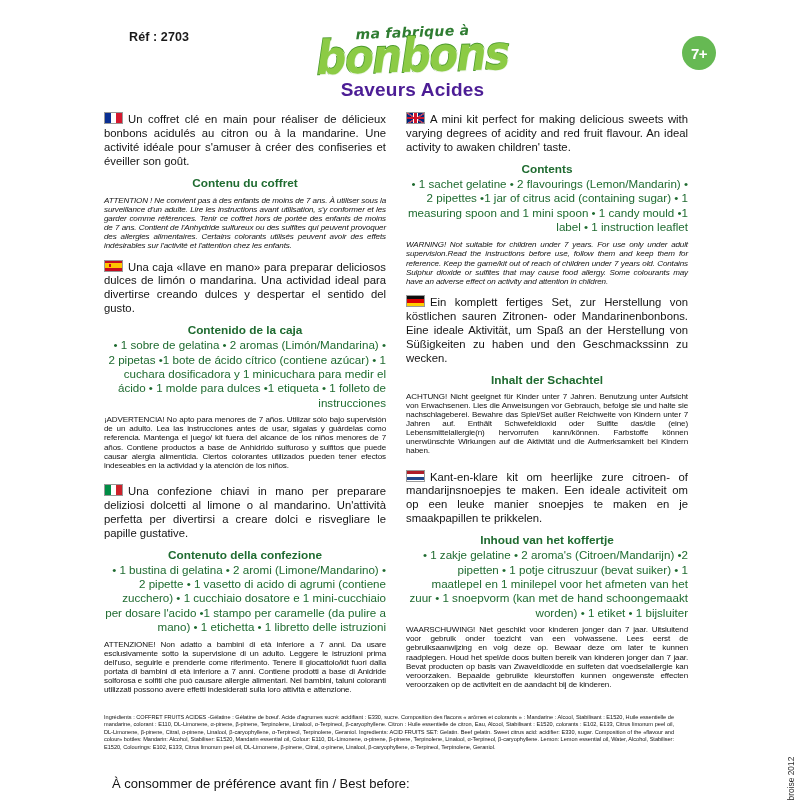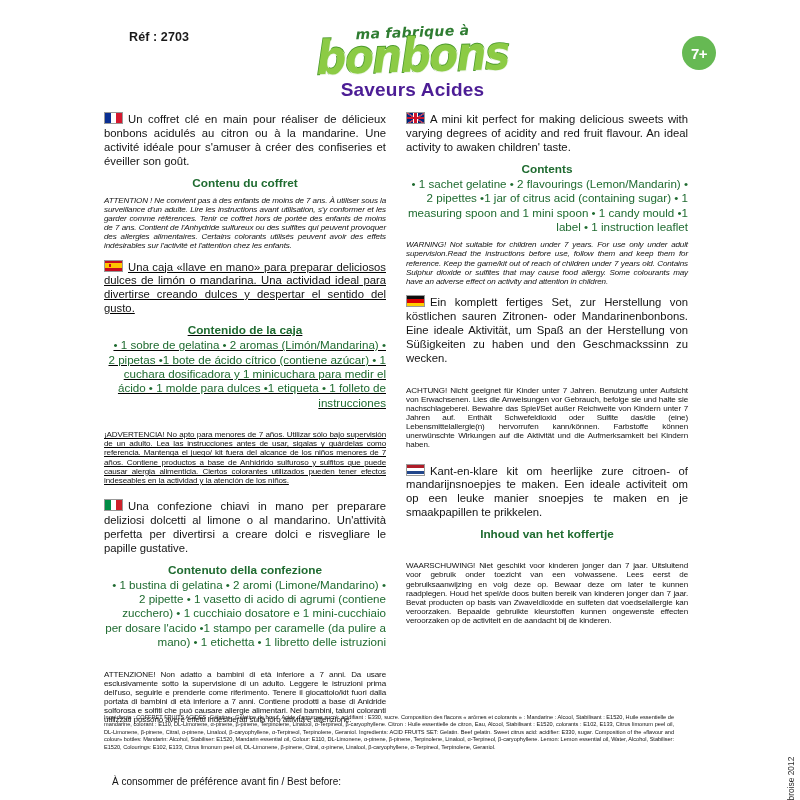--- a/index.html
+++ b/index.html
@@ -161,48 +161,48 @@
     text-justify: inter-word;
   }
   .contents-body.nonjust { text-align: right; }
 
   .warning {
     font-size: 8.05px;
     line-height: 1.135;
     color: #121212;
     text-align: justify;
     text-justify: inter-word;
-    margin-top: 20px;
+    margin-top: 5px;
     letter-spacing: -0.12px;
   }
 
   
   .lang-fr .warning { margin-top: 6px; font-style: italic; }
-  .lang-es { margin-top: 9px; text-decoration: underline; }
+  .lang-es { margin-top: 9px; }
   .lang-de { margin-top: 9px; }
   .lang-it { margin-top: 14px; }
   .lang-nl { margin-top: 14px; }
 
   
   .ingredients {
     position: absolute;
     left: 104px; top: 714px;
     width: 570px;
     font-size: 5.6px;
     line-height: 1.34;
     color: #131313;
     text-align: justify;
     text-justify: inter-word;
     letter-spacing: -0.02px;
   }
 
   .bestbefore {
     position: absolute;
     left: 112px; top: 776px;
-    font-size: 10px;
+    font-size: 13px;
     color: #131313;
   }
 
   
   .copyright {
     position: absolute;
     right: 14px; top: 615px;
     font-size: 8.4px;
     color: #2b2b2b;
     white-space: nowrap;
@@ -257,26 +257,28 @@
 
       <div class="lang lang-fr">
         <p class="intro"><span class="flag flag-gb"><i></i><i></i><i></i><i></i><i></i><i></i><i></i><i></i></span><span>A mini kit perfect for making delicious sweets with varying degrees of acidity and red fruit flavour. An ideal activity to awaken children' taste.</span></p>
         <div class="contents-title">Contents</div>
         <div class="contents-body nonjust">• 1 sachet gelatine • 2 flavourings (Lemon/Mandarin) • 2 pipettes •1 jar of citrus acid (containing sugar) • 1 measuring spoon and 1 mini spoon • 1 candy mould •1 label • 1 instruction leaflet</div>
         <div class="warning">WARNING! Not suitable for children under 7 years. For use only under adult supervision.Read the instructions before use, follow them and keep them for reference. Keep the game/kit out of reach of children under 7 years old. Contains Sulphur dioxide or sulfites that may cause food allergy. Some colourants may have an adverse effect on activity and attention in children.</div>
       </div>
 
       <div class="lang lang-de">
         <p class="intro"><span class="flag flag-de"><i></i><i></i><i></i></span><span>Ein komplett fertiges Set, zur Herstellung von köstlichen sauren Zitronen- oder Mandarinenbonbons. Eine ideale Aktivität, um Spaß an der Herstellung von Süßigkeiten zu haben und den Geschmackssinn zu wecken.</span></p>
+        <div class="contents-title">Inhalt der Schachtel</div>
         <div class="warning">ACHTUNG! Nicht geeignet für Kinder unter 7 Jahren. Benutzung unter Aufsicht von Erwachsenen. Lies die Anweisungen vor Gebrauch, befolge sie und halte sie nachschlageberei. Bewahre das Spiel/Set außer Reichweite von Kindern unter 7 Jahren auf. Enthält Schwefeldioxid oder Sulfite das/die (eine) Lebensmittelallergie(n) hervorrufen kann/können. Farbstoffe können unerwünschte Wirkungen auf die Aktivität und die Aufmerksamkeit bei Kindern haben.</div>
       </div>
 
       <div class="lang lang-nl">
         <p class="intro"><span class="flag flag-nl"><i></i><i></i><i></i></span><span>Kant-en-klare kit om heerlijke zure citroen- of mandarijnsnoepjes te maken. Een ideale activiteit om op een leuke manier snoepjes te maken en je smaakpapillen te prikkelen.</span></p>
         <div class="contents-title">Inhoud van het koffertje</div>
+        <div class="contents-body nonjust">• 1 zakje gelatine • 2 aroma's (Citroen/Mandarijn) •2 pipetten • 1 potje citruszuur (bevat suiker) • 1 maatlepel en 1 minilepel voor het afmeten van het zuur • 1 snoepvorm (kan met de hand schoongemaakt worden) • 1 etiket • 1 bijsluiter</div>
         <div class="warning">WAARSCHUWING! Niet geschikt voor kinderen jonger dan 7 jaar. Uitsluitend voor gebruik onder toezicht van een volwassene. Lees eerst de gebruiksaanwijzing en volg deze op. Bewaar deze om later te kunnen raadplegen. Houd het spel/de doos buiten bereik van kinderen jonger dan 7 jaar. Bevat producten op basis van Zwaveldioxide en sulfeten dat voedselallergie kan veroorzaken. Bepaalde gebruikte kleurstoffen kunnen ongewenste effecten veroorzaken op de activiteit en de aandacht bij de kinderen.</div>
       </div>
 
     </div>
   </div>
 
   <div class="ingredients">Ingrédients : COFFRET FRUITS ACIDES -Gélatine : Gélatine de bœuf. Acide d'agrumes sucré: acidifiant : E330, sucre. Composition des flacons « arômes et colorants » : Mandarine : Alcool, Stabilisant : E1520, Huile essentielle de mandarine, colorant : E110, DL-Limonene, α-pinene, β-pinene, Terpinolene, Linalool, α-Terpineol, β-caryophyllene. Citron : Huile essentielle de citron, Eau, Alcool, Stabilisant : E1520, colorants : E102, E133, Citrus limonum peel oil, DL-Limonene, β-pinene, Citral, α-pinene, Linalool, β-caryophyllene, α-Terpineol, Terpinolene, Geraniol. Ingredients: ACID FRUITS SET: Gelatin. Beef gelatin. Sweet citrus acid: acidifier: E330, sugar. Composition of the «flavour and colour» bottles: Mandarin: Alcohol, Stabiliser: E1520, Mandarin essential oil, Colour: E110, DL-Limonene, α-pinene, β-pinene, Terpinolene, Linalool, α-Terpineol, β-caryophyllene. Lemon: Lemon essential oil, Water, Alcohol, Stabiliser: E1520, Colourings: E102, E133, Citrus limonum peel oil, DL-Limonene, β-pinene, Citral, α-pinene, Linalool, β-caryophyllene, α-Terpineol, Terpinolene, Geraniol.</div>
 
   <div class="bestbefore">À consommer de préférence  avant fin / Best before:</div>
 

